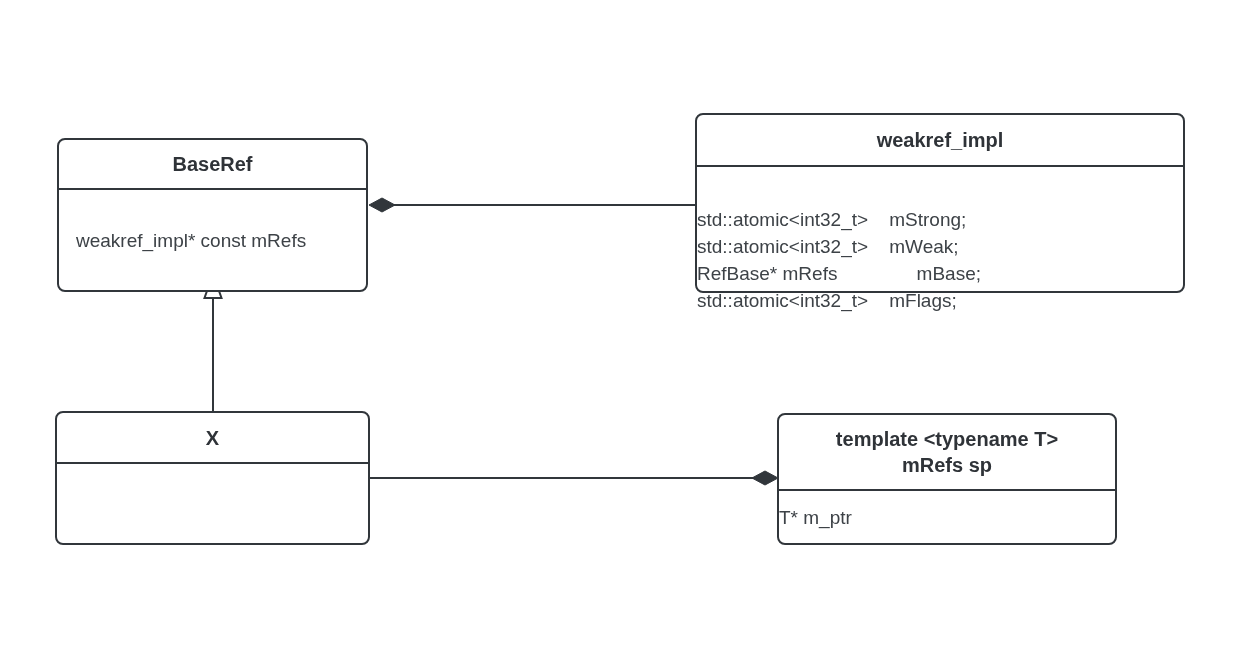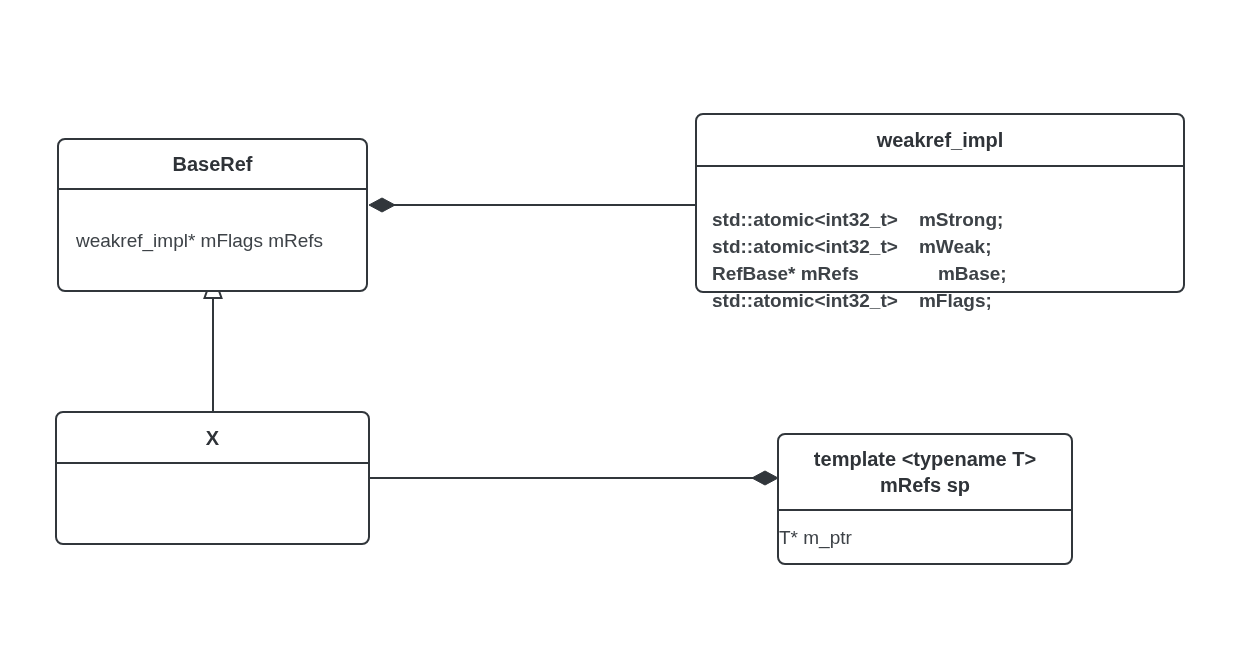--- a/index.html
+++ b/index.html
@@ -78,26 +78,26 @@
     white-space: pre;
     line-height: 27px;
   }
   
   #box-baseref   { left: 57px;  top: 138px; width: 311px; height: 154px; }
   #box-baseref .uml-title { height: 50px; }
   #box-baseref .uml-members { padding-left: 17px; }
   
   #box-weakref   { left: 695px; top: 113px; width: 490px; height: 180px; gap: 39px; }
   #box-weakref .uml-title { height: 52px; }
-  #box-weakref .uml-members { padding-left: 15px; justify-content: flex-start; font-weight: bold; }
+  #box-weakref .uml-members { justify-content: flex-start; }
   
   #box-x         { left: 55px;  top: 411px; width: 315px; height: 134px; }
   #box-x .uml-title { height: 51px; }
   
-  #box-sp        { left: 777px; top: 413px; width: 296px; height: 132px; margin-top: 20px; }
+  #box-sp        { left: 777px; top: 413px; width: 340px; height: 132px; }
   #box-sp .uml-title { height: 76px; }
   #box-sp .uml-members { }
 </style>
 </head>
 <body>
 
 <div class="canvas">
 
   <svg class="connectors" viewBox="0 0 1256 645" xmlns="http://www.w3.org/2000/svg">
 
@@ -113,21 +113,21 @@
 
     <g>
       <line x1="369" y1="478" x2="754" y2="478"></line>
       <polygon class="diamond" points="778,478 765,471 752,478 765,485"></polygon>
     </g>
   </svg>
 
   <div class="uml-class" id="box-baseref">
     <div class="uml-title">BaseRef</div>
     <div class="uml-members">
-      <div class="member">weakref_impl* mFlags mRefs</div>
+      <div class="member">weakref_impl* const mRefs</div>
     </div>
   </div>
 
   <div class="uml-class" id="box-weakref">
     <div class="uml-title">weakref_impl</div>
     <div class="uml-members">
       <div class="member">std::atomic&lt;int32_t&gt;    mStrong;</div>
       <div class="member">std::atomic&lt;int32_t&gt;    mWeak;</div>
       <div class="member">RefBase* mRefs               mBase;</div>
       <div class="member">std::atomic&lt;int32_t&gt;    mFlags;</div>

